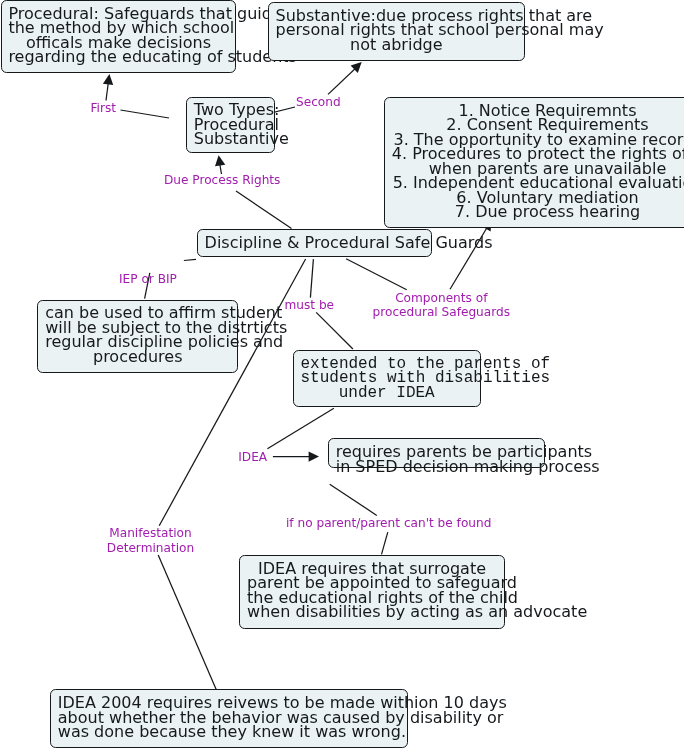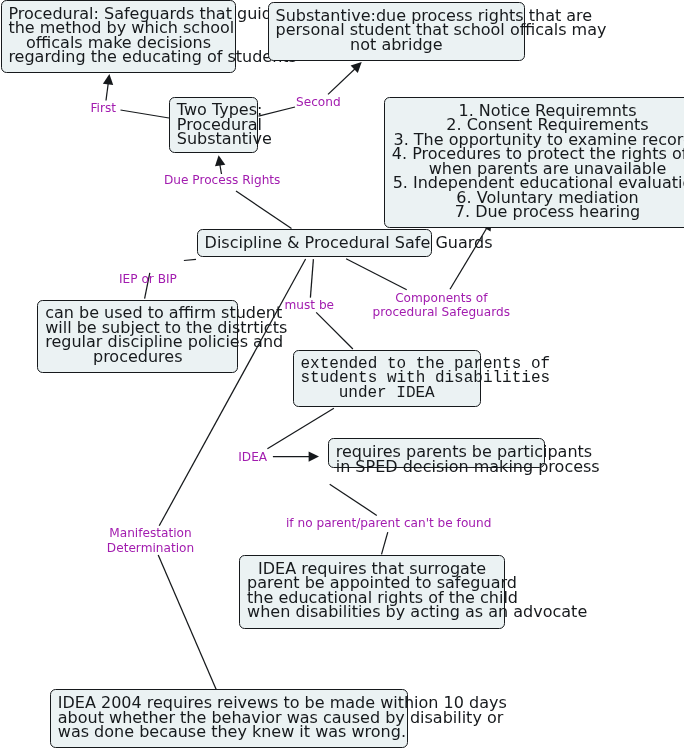--- a/index.html
+++ b/index.html
@@ -48,24 +48,24 @@
       <polygon points="319.0,456.6 308.6,461.8 308.6,451.4"></polygon>
     </g>
   </svg>
 
   <div class="node" style="left:0.6px;top:0.0px;width:235.9px;height:73.2px;">Procedural: Safeguards that guide
 the method by which school
 officals make decisions
 regarding the educating of students</div>
 
   <div class="node" style="left:267.7px;top:2.0px;width:257.3px;height:58.7px;">Substantive:due process rights that are
-personal student that school officals may
+personal rights that school personal may
 not abridge</div>
 
-  <div class="node" style="left:169px;top:96.6px;width:89.3px;height:56.8px;">Two Types:
+  <div class="node" style="left:186px;top:96.6px;width:89.3px;height:56.8px;">Two Types:
 Procedural
 Substantive</div>
 
   <div class="node" style="left:384.0px;top:97px;width:327px;height:131.2px;">1. Notice Requiremnts
 2. Consent Requirements
 3. The opportunity to examine records
 4. Procedures to protect the rights of the child
 when parents are unavailable
 5. Independent educational evaluation
 6. Voluntary mediation

